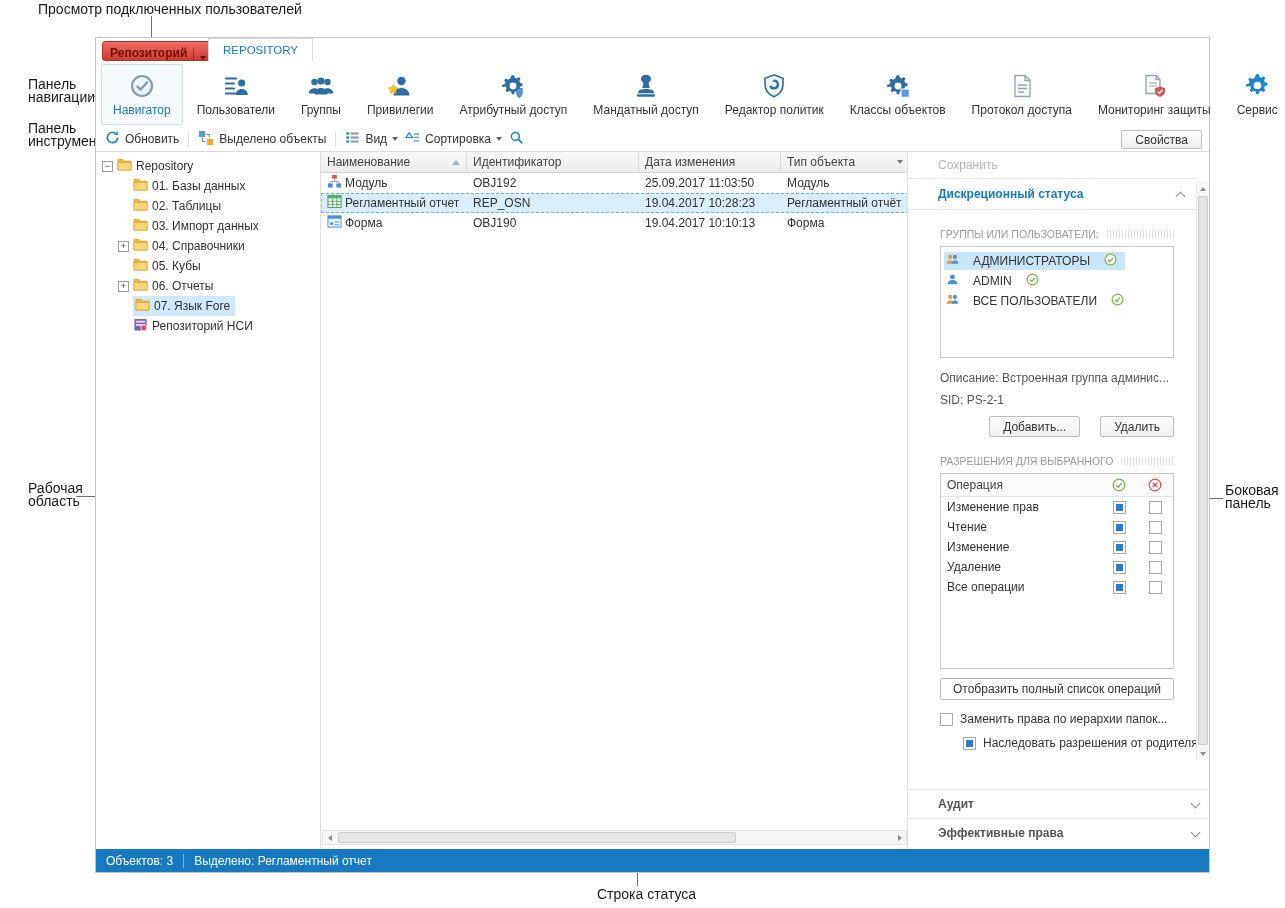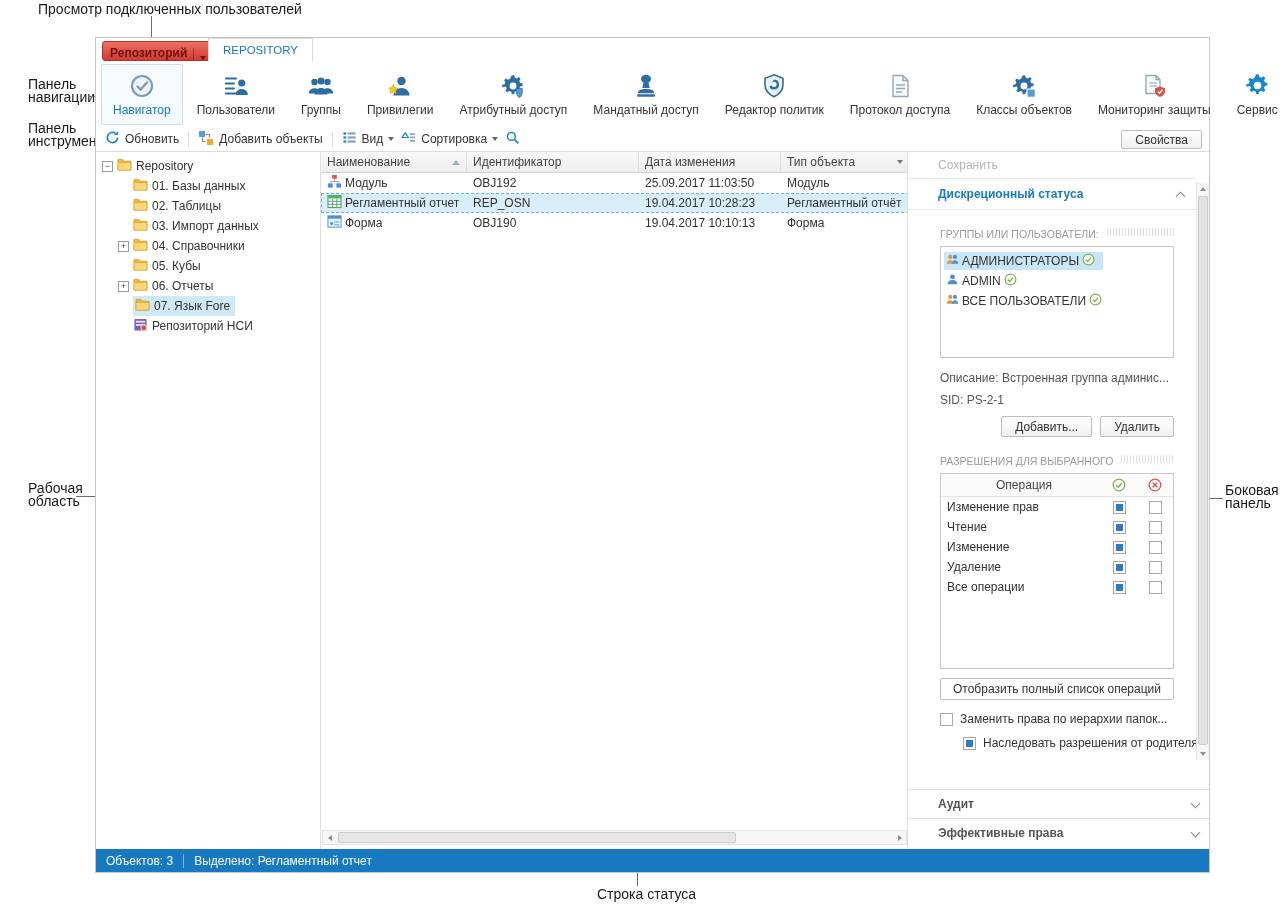--- a/index.html
+++ b/index.html
@@ -65,34 +65,34 @@
   .tri-dn{width:0;height:0;border-left:3.5px solid transparent;border-right:3.5px solid transparent;border-top:4.5px solid #8f8f8f;}
   
   .rpanel{position:absolute;right:0;top:0;bottom:0;width:302px;border-left:1px solid #e0e0e0;box-sizing:border-box;background:#fff;}
   .save-row{height:26px;line-height:26px;padding-left:30px;color:#b5b5b5;border-bottom:1px solid #e8e8e8;margin-right:13px;}
   .disc-row{height:30px;line-height:30px;padding-left:30px;color:#1779c0;font-weight:bold;border-bottom:1px solid #e8e8e8;
             margin-right:13px;position:relative;}
   .chev{position:absolute;right:12px;top:12px;width:6px;height:6px;border-right:1.6px solid #8a8a8a;border-bottom:1.6px solid #8a8a8a;}
   .chev.up{transform:rotate(-135deg);top:14px;}
   .chev.down{transform:rotate(45deg);}
   .pbody{padding:10px 22px 0 32px;margin-right:13px;}
-  .caps-row{display:flex;align-items:flex-start;color:#9a9a9a;font-size:10.5px;margin-top:8px;}
+  .caps-row{display:flex;align-items:center;color:#9a9a9a;font-size:10.5px;margin-top:8px;}
   .hatch{flex:1;height:8px;margin-left:8px;background:repeating-linear-gradient(90deg,#dedede 0 1px,transparent 1px 3px);}
   .groups-box{margin-top:6px;height:112px;border:1px solid #c8c8c8;padding:4px 3px;box-sizing:border-box;overflow:hidden;}
   .gitem{height:20px;display:flex;align-items:center;gap:3px;white-space:nowrap;}
-  .gitem .inner{display:flex;align-items:center;gap:3px;padding:1px 8px 1px 2px;}
+  .gitem .inner{display:flex;align-items:center;gap:14px;padding:1px 8px 1px 2px;}
   .gitem.sel .inner{background:#c9e6f8;}
   .meta{margin-top:13px;color:#555;}
   .meta+.meta{margin-top:8px;}
-  .btn-row{margin-top:9px;display:flex;justify-content:flex-end;gap:8px;}
+  .btn-row{margin-top:9px;display:flex;justify-content:flex-end;gap:20px;}
   .btn{height:21px;padding:0 13px;font-size:12px;color:#333;font-family:"Liberation Sans",sans-serif;
        background:linear-gradient(#fefefe,#f1f1f1);border:1px solid #bdbdbd;border-radius:2px;}
   .perm-table{margin-top:6px;border:1px solid #c8c8c8;height:196px;box-sizing:border-box;overflow:hidden;}
   .perm-head{display:flex;align-items:center;height:22px;border-bottom:1px solid #e3e3e3;background:#fbfbfb;color:#444;}
-  .perm-head .op{flex:1;padding-left:6px;text-align:center;}
+  .perm-head .op{flex:1;padding-left:6px;}
   .pcol{width:36px;display:flex;justify-content:center;flex:none;}
   .prow{display:flex;align-items:center;height:20px;}
   .prow .op{flex:1;padding-left:6px;white-space:nowrap;overflow:hidden;}
   .cb{width:13px;height:13px;border:1px solid #a8a8a8;background:#fff;display:inline-block;position:relative;box-sizing:border-box;flex:none;}
   .cb.on::after{content:"";position:absolute;left:2px;top:2px;right:2px;bottom:2px;background:#2b7cc9;}
   .wide-btn{margin-top:9px;width:100%;height:22px;font-size:12px;color:#333;font-family:"Liberation Sans",sans-serif;
             background:#fff;border:1px solid #bdbdbd;border-radius:2px;}
   .cb-row{margin-top:12px;display:flex;align-items:center;gap:7px;color:#333;white-space:nowrap;}
   .bottom-sections{position:absolute;left:0;right:0;bottom:2px;}
   .col-row{height:28px;display:flex;align-items:center;padding-left:30px;font-weight:bold;color:#555;
@@ -222,39 +222,39 @@
         <span class="rib-icon">
           <svg width="26" height="26" viewBox="0 0 26 26">
               <path d="M13 1.8l9 3.4v6.3c0 5.6-3.8 9.9-9 12.3-5.2-2.4-9-6.7-9-12.3V5.2z" fill="#eef3f7" stroke="#2e6da4" stroke-width="1.6"></path>
               <path d="M13 6.5a5 5 0 1 1-4.7 6.7l2.2-.8a2.7 2.7 0 1 0 .3-2.6z" fill="#2e6da4"></path>
             </svg>
         </span>
         <span class="rib-label">Редактор политик</span>
       </div>
       <div class="rib-item">
         <span class="rib-icon">
+          <svg width="26" height="26" viewBox="0 0 24 24">
+              <path fill="#2e6da4" d="M10.9 2h2.2l.5 2.2 1.9.8 1.9-1.2 1.6 1.6-1.2 1.9.8 1.9 2.2.5v2.2l-2.2.5-.8 1.9 1.2 1.9-1.6 1.6-1.9-1.2-1.9.8-.5 2.2h-2.2l-.5-2.2-1.9-.8-1.9 1.2-1.6-1.6 1.2-1.9-.8-1.9L2 13.1v-2.2l2.2-.5.8-1.9-1.2-1.9 1.6-1.6 1.9 1.2 1.9-.8z"></path>
+              <circle cx="12" cy="12" r="3.2" fill="#fff"></circle>
+              <rect x="14.8" y="14.8" width="7.6" height="7.6" fill="#5b9bd5" stroke="#fff" stroke-width="1"></rect>
+            </svg>
+        </span>
+        <span class="rib-label">Классы объектов</span>
+      </div>
+      <div class="rib-item">
+        <span class="rib-icon">
           <svg width="26" height="26" viewBox="0 0 26 26">
               <path d="M6 2.5h10l5 5v16H6z" fill="#f8fafc" stroke="#93a9ba" stroke-width="1.4"></path>
               <path d="M16 2.5v5h5" fill="none" stroke="#93a9ba" stroke-width="1.4"></path>
               <g stroke="#93a9ba" stroke-width="1.3">
                 <path d="M9 12h9M9 15.5h9M9 19h6"></path>
               </g>
             </svg>
         </span>
         <span class="rib-label">Протокол доступа</span>
-      </div>
-      <div class="rib-item">
-        <span class="rib-icon">
-          <svg width="26" height="26" viewBox="0 0 24 24">
-              <path fill="#2e6da4" d="M10.9 2h2.2l.5 2.2 1.9.8 1.9-1.2 1.6 1.6-1.2 1.9.8 1.9 2.2.5v2.2l-2.2.5-.8 1.9 1.2 1.9-1.6 1.6-1.9-1.2-1.9.8-.5 2.2h-2.2l-.5-2.2-1.9-.8-1.9 1.2-1.6-1.6 1.2-1.9-.8-1.9L2 13.1v-2.2l2.2-.5.8-1.9-1.2-1.9 1.6-1.6 1.9 1.2 1.9-.8z"></path>
-              <circle cx="12" cy="12" r="3.2" fill="#fff"></circle>
-              <rect x="14.8" y="14.8" width="7.6" height="7.6" fill="#5b9bd5" stroke="#fff" stroke-width="1"></rect>
-            </svg>
-        </span>
-        <span class="rib-label">Классы объектов</span>
       </div>
       <div class="rib-item">
         <span class="rib-icon">
           <svg width="26" height="26" viewBox="0 0 26 26">
               <path d="M5 2.5h10l4 4v14H5z" fill="#f8fafc" stroke="#93a9ba" stroke-width="1.4"></path>
               <path d="M15 2.5v4h4" fill="none" stroke="#93a9ba" stroke-width="1.4"></path>
               <g stroke="#93a9ba" stroke-width="1.2">
                 <path d="M8 10h8M8 13h8"></path>
               </g>
               <path d="M19 13.5l5 1.8v2.9c0 2.7-2 4.8-5 5.8-3-1-5-3.1-5-5.8v-2.9z" fill="#d9534f"></path>
@@ -283,21 +283,21 @@
         <span>Обновить</span>
       </div>
       <span class="tsep"></span>
       <div class="tb-item">
         <span><svg width="16" height="16" viewBox="0 0 16 16">
               <rect x="1" y="1" width="6" height="6" fill="#5b9bd5"></rect>
               <rect x="9" y="9" width="6" height="6" fill="#f0a830"></rect>
               <path d="M7.5 4.5h4v3" fill="none" stroke="#8a8a8a" stroke-width="1.2"></path>
               <path d="M4.5 7.5v4h3" fill="none" stroke="#8a8a8a" stroke-width="1.2"></path>
             </svg></span>
-        <span>Добавить объекты</span>
+        <span>Выделено объекты</span>
       </div>
       <span class="tsep"></span>
       <div class="tb-item">
         <span><svg width="15" height="15" viewBox="0 0 16 16">
               <g fill="#1787d2">
                 <rect x="1.5" y="2.5" width="3" height="2.4"></rect>
                 <rect x="1.5" y="6.8" width="3" height="2.4"></rect>
                 <rect x="1.5" y="11.1" width="3" height="2.4"></rect>
               </g>
               <g fill="#8aa5b8">

